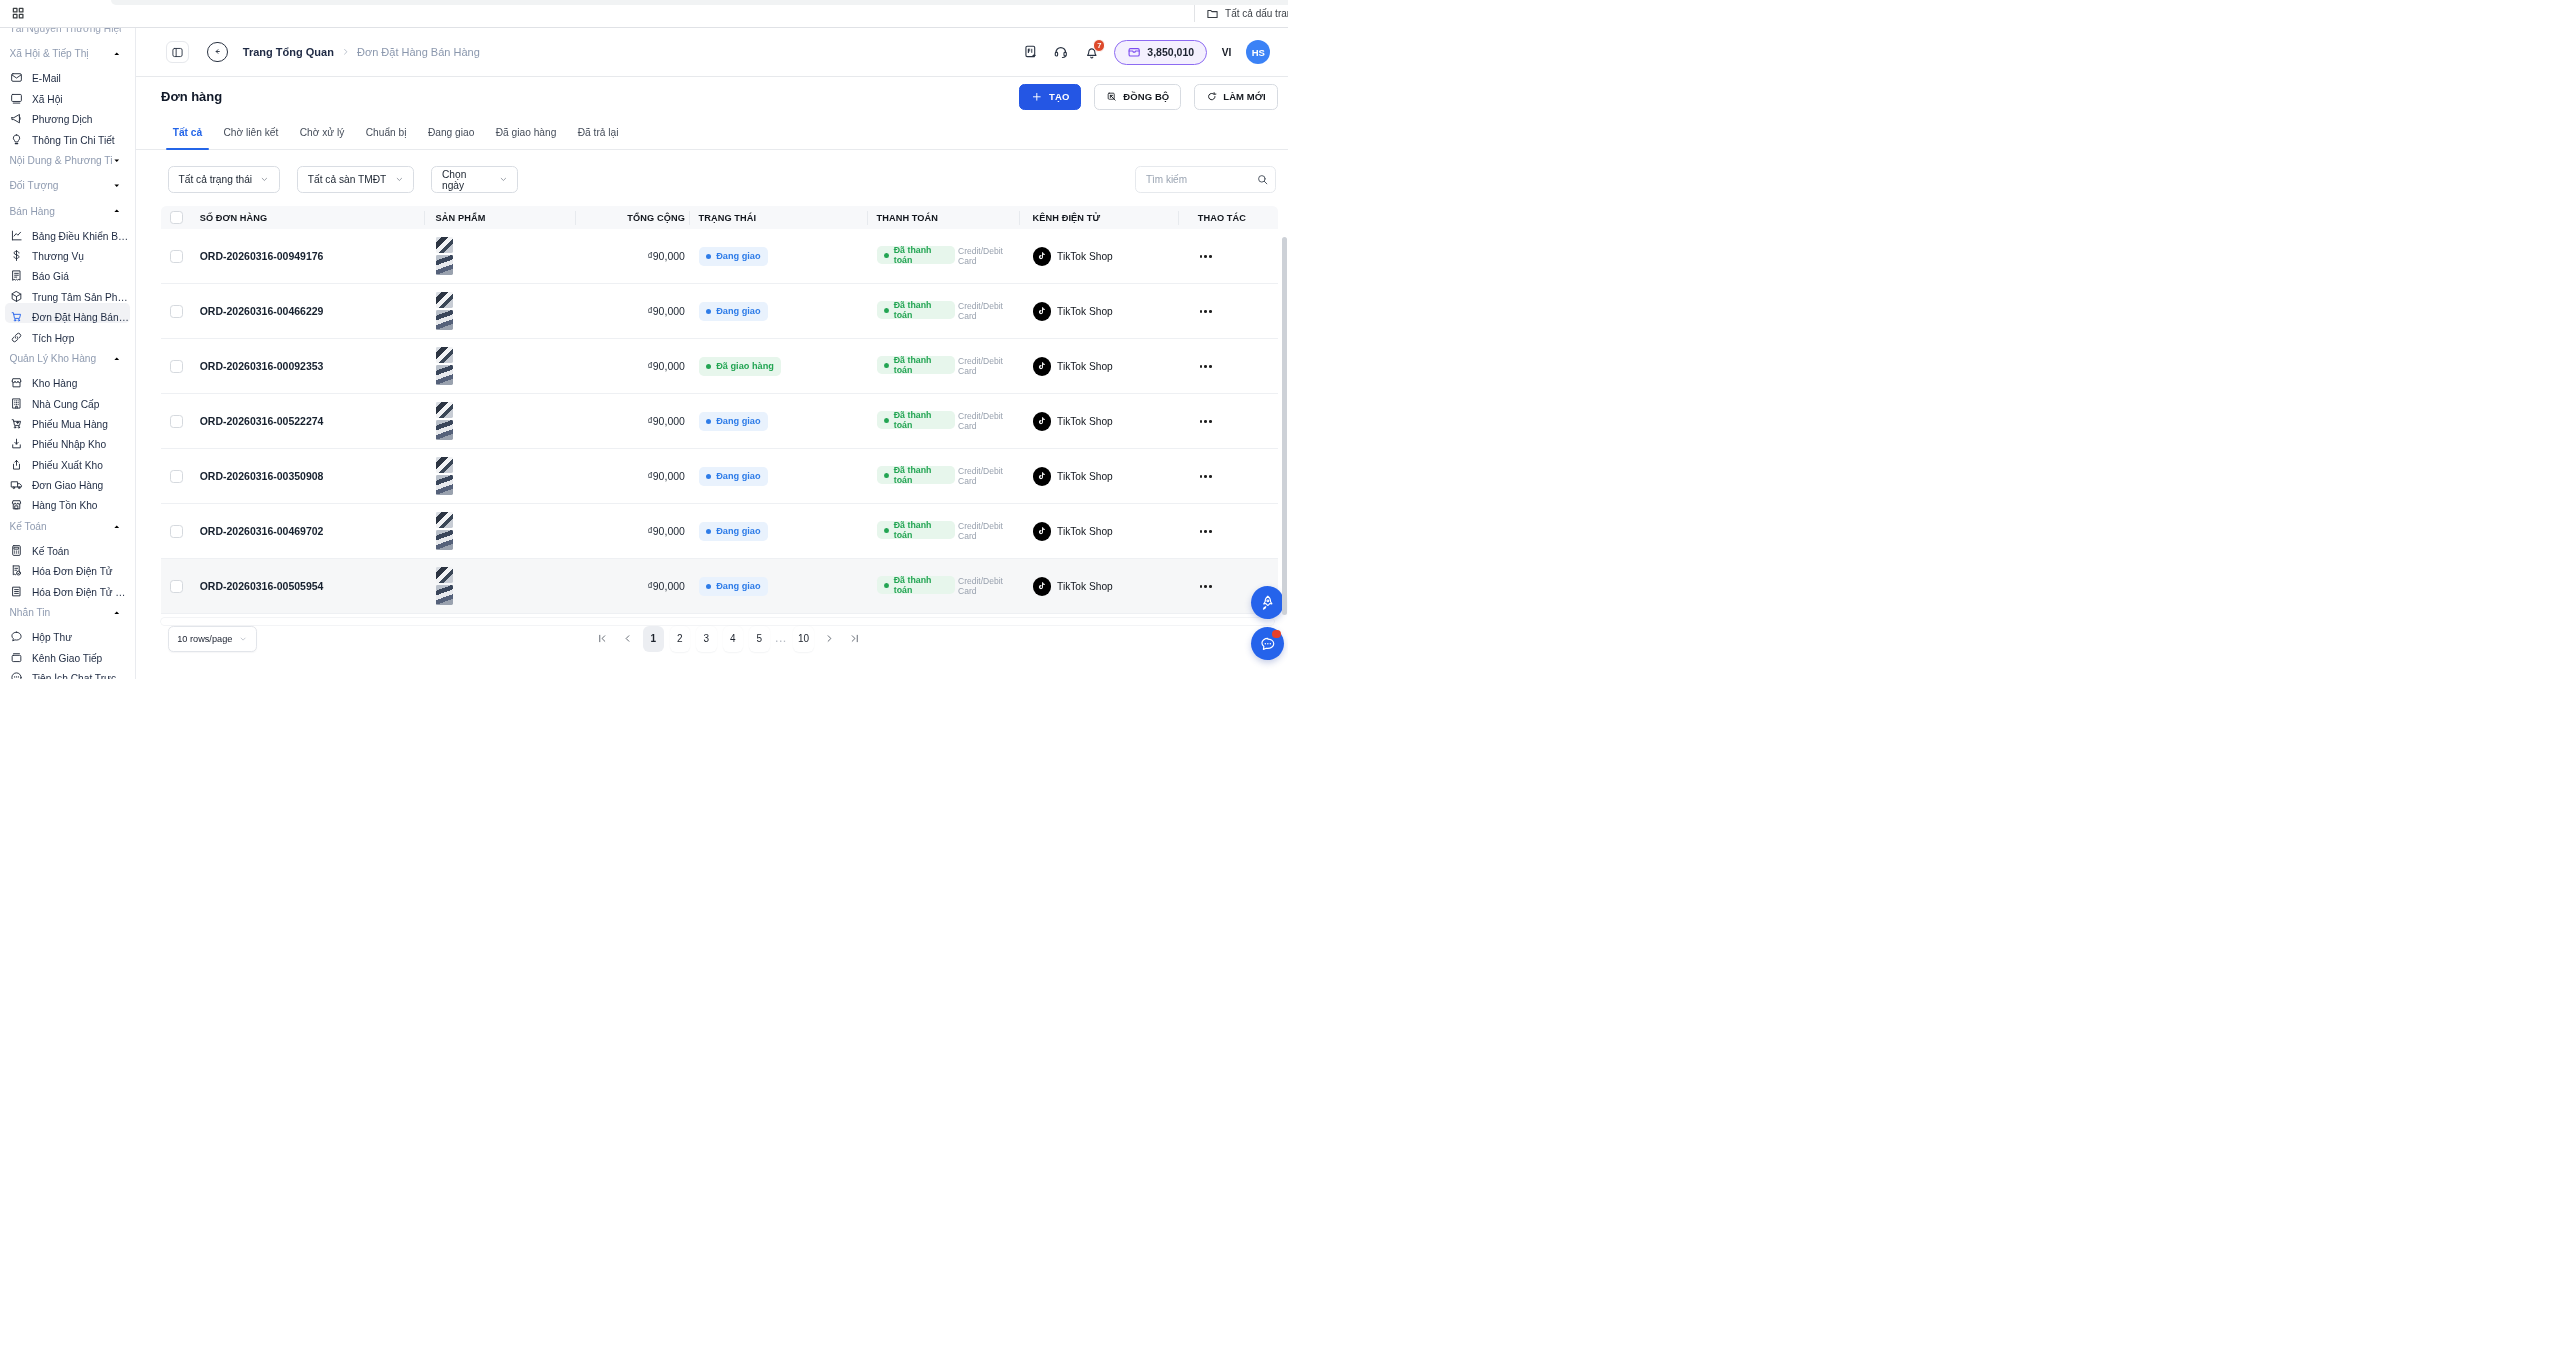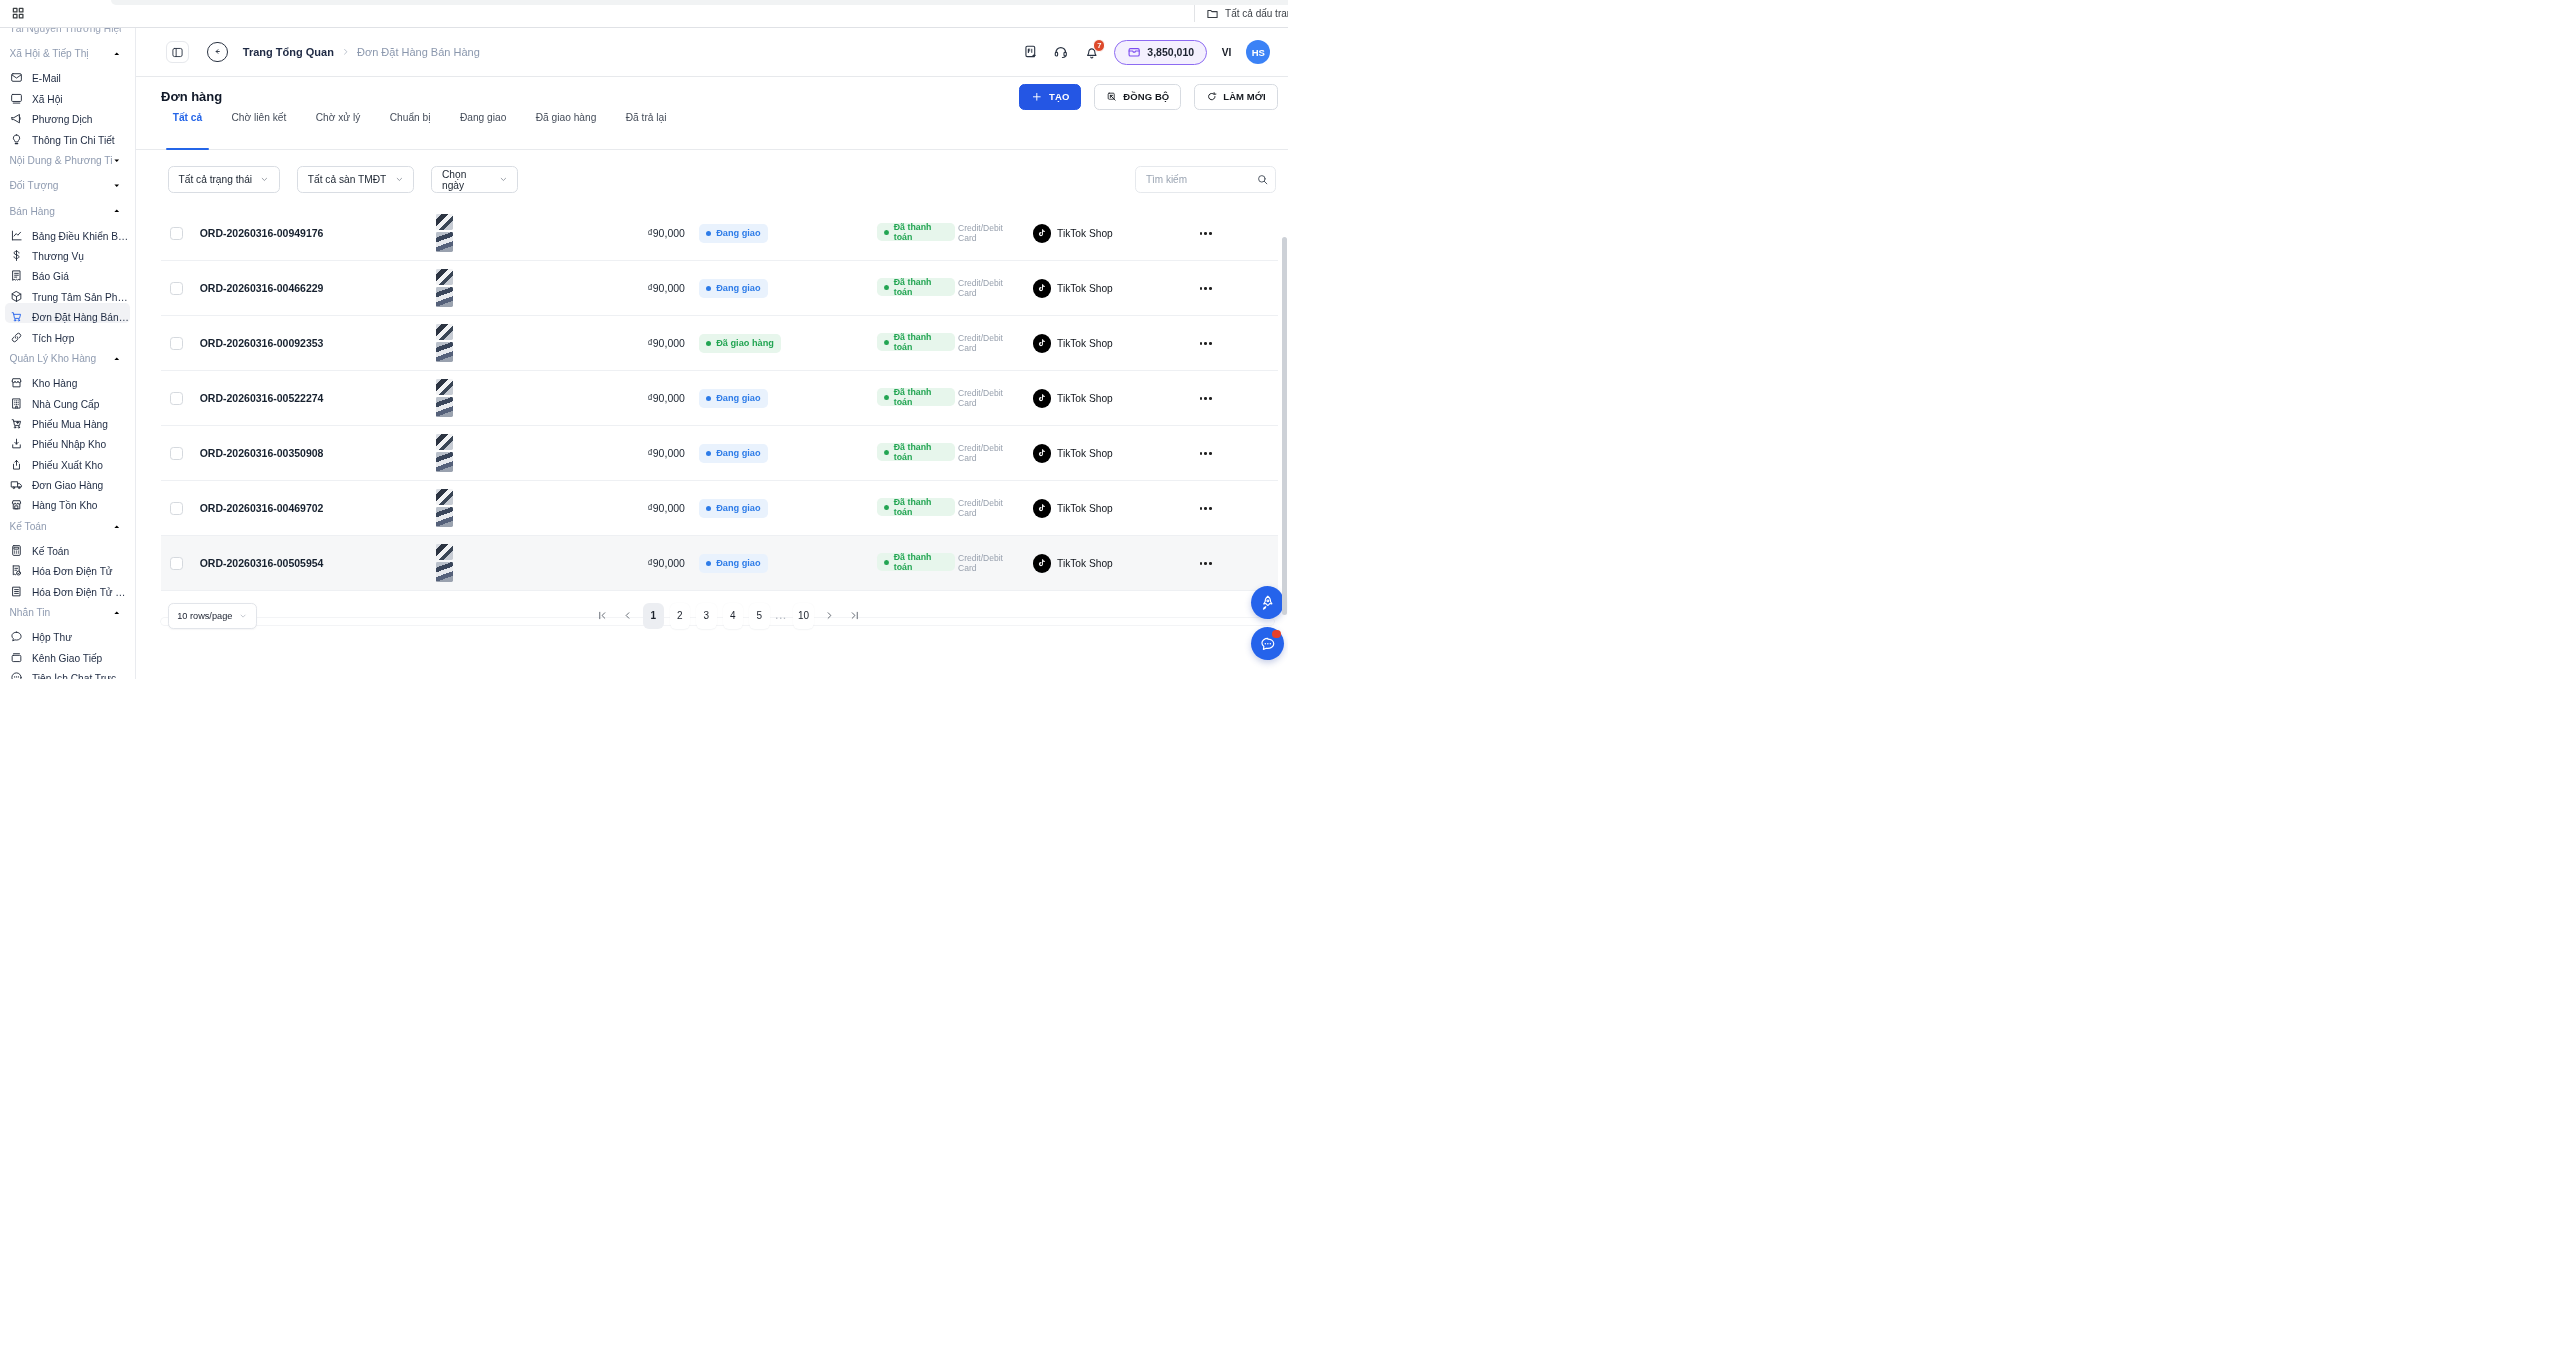--- a/index.html
+++ b/index.html
@@ -55,21 +55,21 @@
   .lang{font-size:10.2px;font-weight:700;color:#171c26;cursor:pointer}
   .avatar{width:24px;height:24px;border-radius:50%;background:#3b82f6;color:#fff;font-size:9.5px;font-weight:700;display:flex;align-items:center;justify-content:center;cursor:pointer}
 
   .titlerow{height:35px;display:flex;align-items:center;padding:4.1px 10.2px 0 25px}
   .page-title{font-size:13px;font-weight:700;color:#101828}
   .actions{margin-left:auto;display:flex;gap:12.2px}
   .btn{height:26px;border-radius:5.4px;display:flex;align-items:center;gap:6.1px;padding:0 11px;font-size:9.5px;font-weight:700;letter-spacing:0.1px;cursor:pointer;border:0.7px solid #d7dbe1;background:#fff;color:#15191f}
   .btn svg{width:11.6px;height:11.6px}
   .btn.primary{background:#2456e4;border-color:#2456e4;color:#fff}
 
-  .tabsrow{height:38px;display:flex;padding:0 10.2px 0 34px;border-bottom:0.7px solid #e8eaed;gap:24px}
+  .tabsrow{height:38px;display:flex;align-items:flex-end;padding:0 10.2px 0 34px;border-bottom:0.7px solid #e8eaed;gap:16px}
   .tab{position:relative;padding:0 2.7px 11px;font-size:10.2px;color:#454d5a;cursor:pointer;white-space:nowrap}
   .tab.active{color:#2465e8;font-weight:700}
   .tab.active::after{content:'';position:absolute;left:-4.1px;right:-4.1px;bottom:-0.7px;height:2px;border-radius:1.4px;background:#2465e8}
 
   .filterrow{height:51px;display:flex;align-items:center;padding:8.2px 11.6px 0 32px;gap:17.7px}
   .drop{height:27px;border:0.7px solid #d9dde3;border-radius:5.4px;background:#fff;display:flex;align-items:center;gap:8.2px;padding:0 9.5px;font-size:10.2px;color:#1b2430;cursor:pointer}
   .drop .chev{width:8.8px;height:8.8px;color:#5d6673}
   .drop .chev svg{width:8.8px;height:8.8px}
   .drop.date{width:87px;justify-content:space-between}
   .search{margin-left:auto;width:141px;height:27px;border:0.7px solid #e6e9ed;border-radius:5.4px;display:flex;align-items:center;padding:0 6.8px 0 9.5px;gap:5.4px;background:#fff}
@@ -579,20 +579,32 @@
         <span class="ic">
             <svg viewBox="0 0 24 24">
               <circle cx="10.8" cy="10.8" r="6"></circle>
               <path d="M15.3 15.3L20 20"></path>
             </svg>
           </span>
       </div>
     </div>
 
     <div class="table">
+      <div class="thead">
+        <div class="c-check">
+            <span class="cb"></span>
+          </div>
+        <div class="c-order">SỐ ĐƠN HÀNG</div>
+        <div class="c-prod dv">SẢN PHẨM</div>
+        <div class="c-total dv">TỔNG CỘNG</div>
+        <div class="c-status dv">TRẠNG THÁI</div>
+        <div class="c-pay dv">THANH TOÁN</div>
+        <div class="c-chan dv">KÊNH ĐIỆN TỬ</div>
+        <div class="c-act dv">THAO TÁC</div>
+      </div>
 
       <div class="trow">
         <div class="c-check">
             <span class="cb"></span>
           </div>
         <div class="c-order">
             <span class="oid">ORD-20260316-00949176</span>
           </div>
         <div class="c-prod">
             <span class="thumbs">

